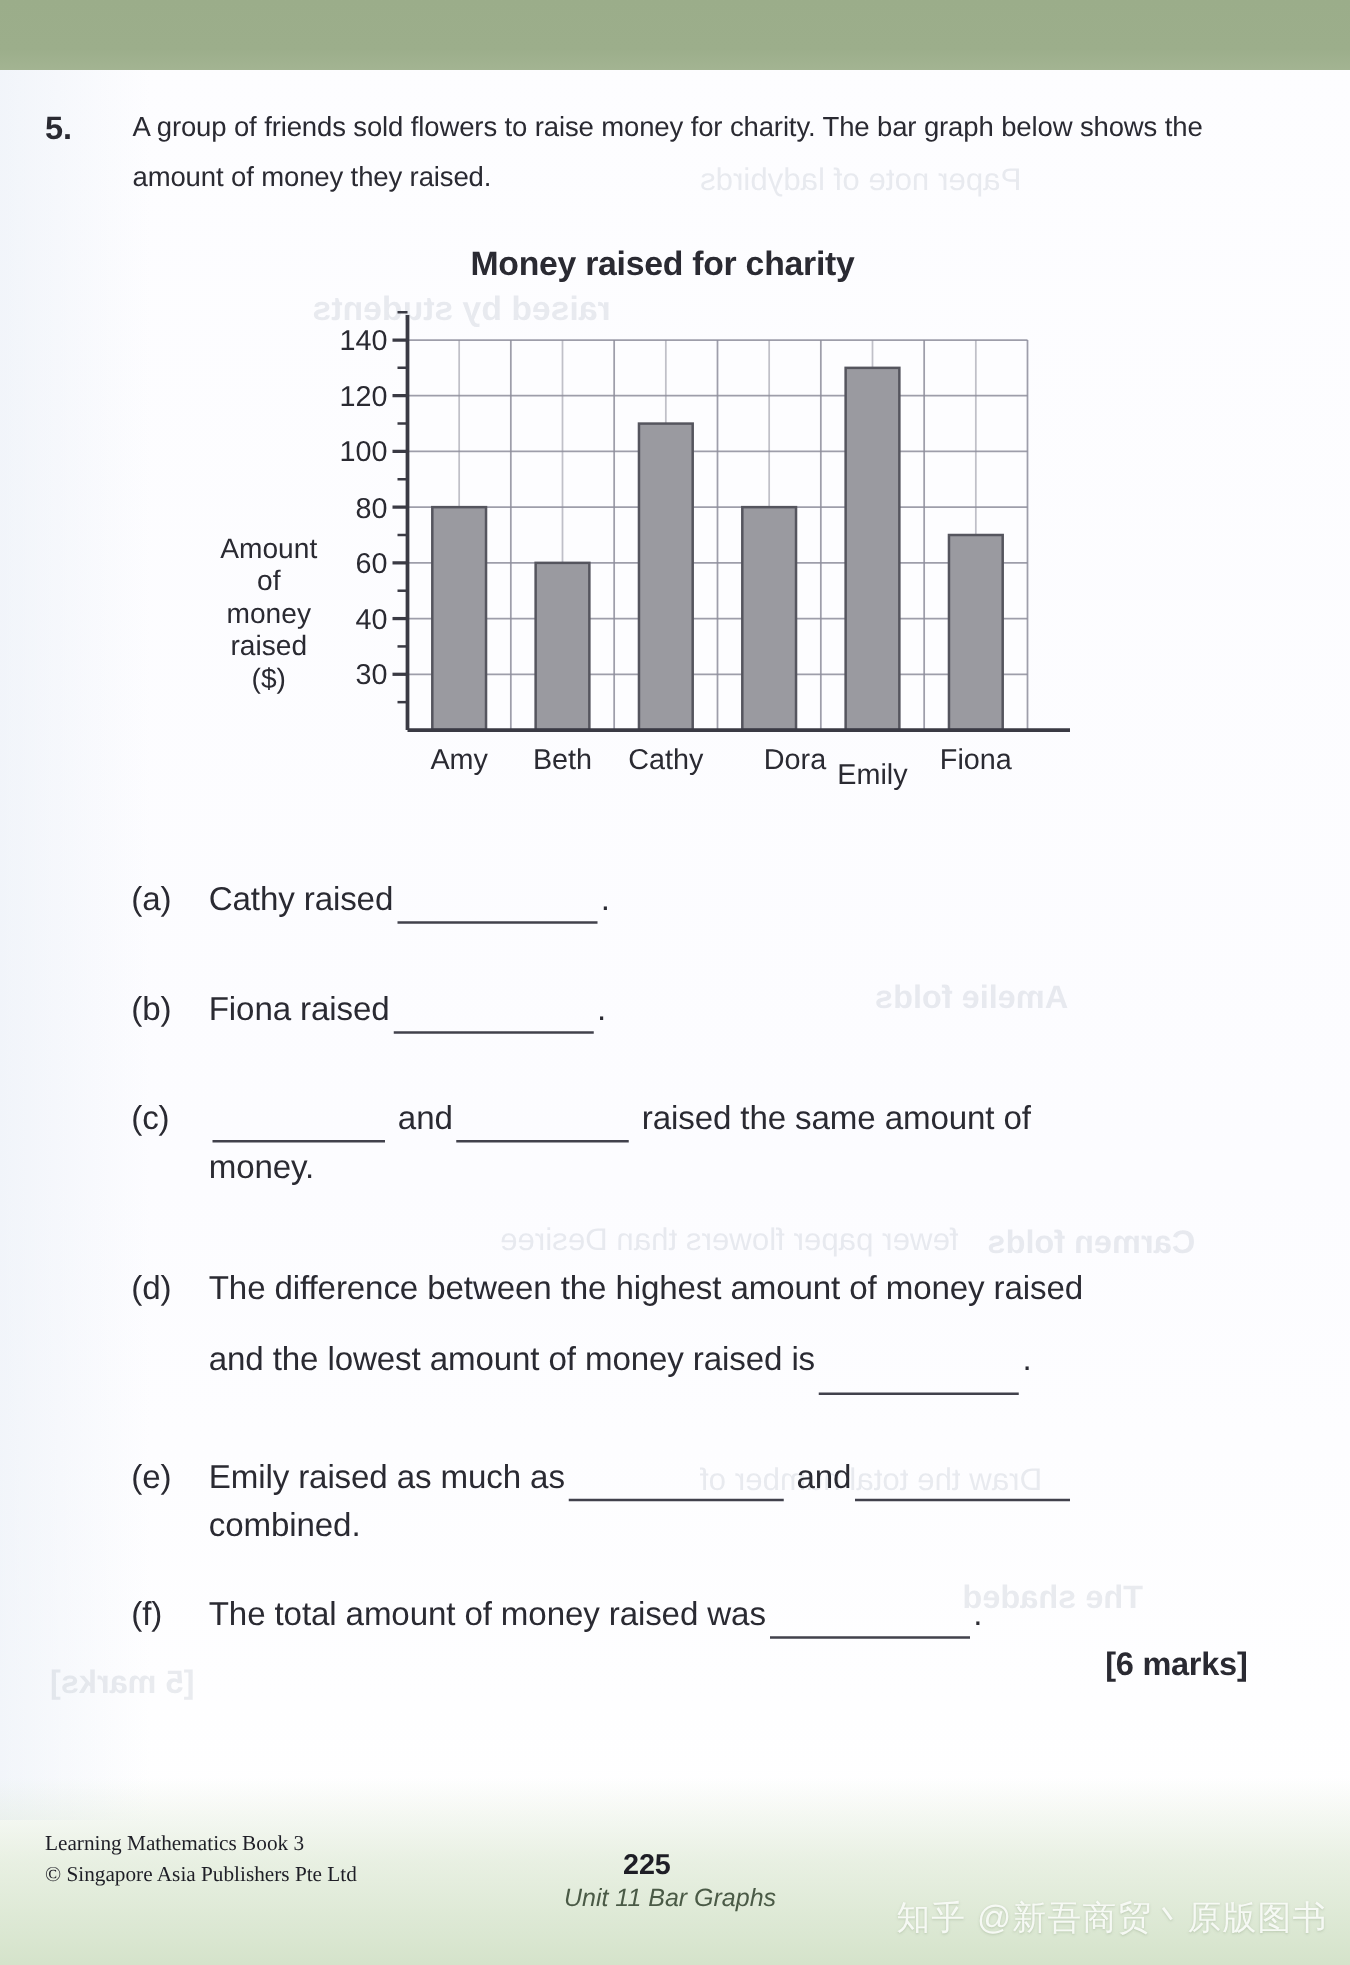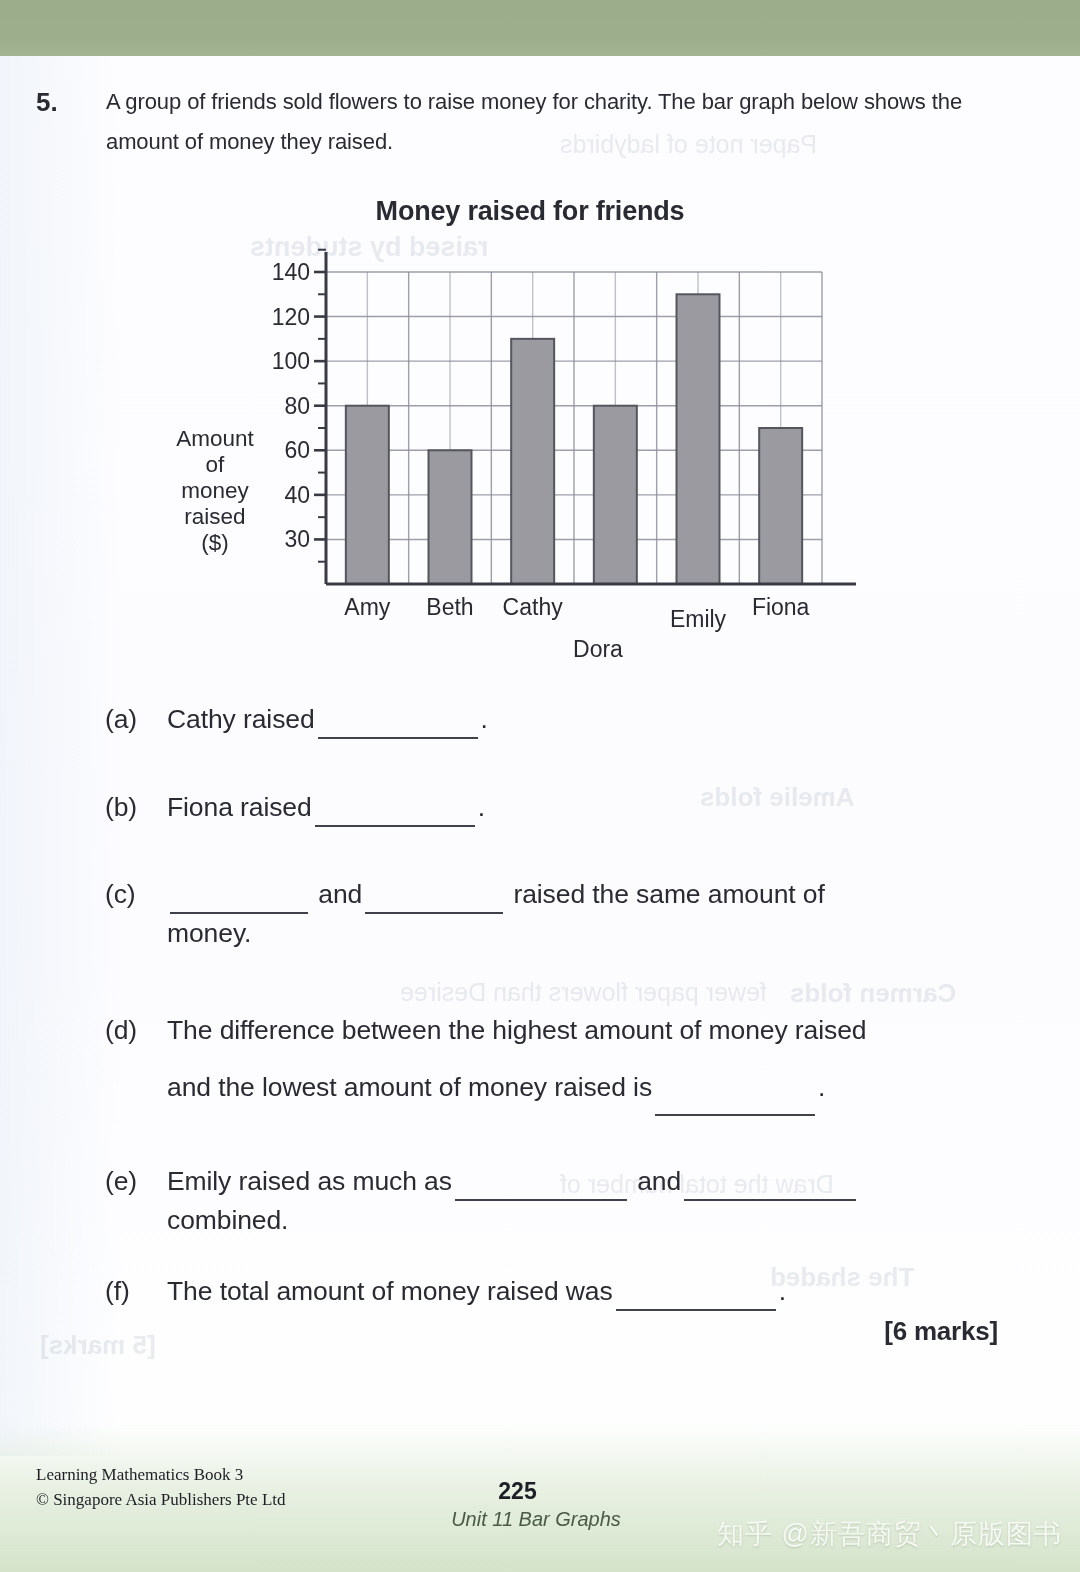--- a/index.html
+++ b/index.html
@@ -144,21 +144,21 @@
   <div class="ghost" style="left:770px;top:1262px;font-size:26px;font-weight:bold;">The shaded</div>
   <div class="ghost" style="left:40px;top:1330px;font-size:26px;font-weight:bold;">[5 marks]</div>
 
   <div id="stem">
     <div id="stem-num">5.</div>
     <div id="stem-text">A group of friends sold flowers to raise money for charity. The bar graph below shows the amount of money they raised.</div>
   </div>
 
   <div id="chart-wrap">
 
-    <div id="chart-title">Money raised for friends</div>
+    <div id="chart-title">Money raised for charity</div>
 
     <div id="plot-host">
       <div id="ylab">
           <div>Amount</div>
           <div>of</div>
           <div>money</div>
           <div>raised</div>
           <div>($)</div>
         </div>
       <svg id="svg-plot" width="760" height="388">
@@ -210,21 +210,21 @@
     <div class="ytick-label" style="top: 13px; right: 600px;">140</div>
         <div class="ytick-label" style="top: 57.5714px; right: 600px;">120</div>
         <div class="ytick-label" style="top: 102.143px; right: 600px;">100</div>
         <div class="ytick-label" style="top: 146.714px; right: 600px;">80</div>
         <div class="ytick-label" style="top: 191.286px; right: 600px;">60</div>
         <div class="ytick-label" style="top: 235.857px; right: 600px;">40</div>
         <div class="ytick-label" style="top: 280.429px; right: 600px;">30</div>
         <div class="xtick-label" style="left: 162.333px; top: 346px;">Amy</div>
         <div class="xtick-label" style="left: 245px; top: 346px;">Beth</div>
         <div class="xtick-label" style="left: 327.667px; top: 346px;">Cathy</div>
-        <div class="xtick-label" style="left: 393px; top: 346px; margin-top: 42px;">Dora</div>
+        <div class="xtick-label" style="left: 431px; top: 346px;">Dora</div>
         <div class="xtick-label" style="left: 493px; top: 346px; margin-top: 12px;">Emily</div>
         <div class="xtick-label" style="left: 575.667px; top: 346px;">Fiona</div>
       </div>
   </div>
 
   <div class="q" style="top:700px;">
     <span class="tag">(a)</span><span class="body"><span>Cathy raised</span><span class="blank b-md"></span><span>.</span></span>
   </div>
 
   <div class="q" style="top:788px;">

